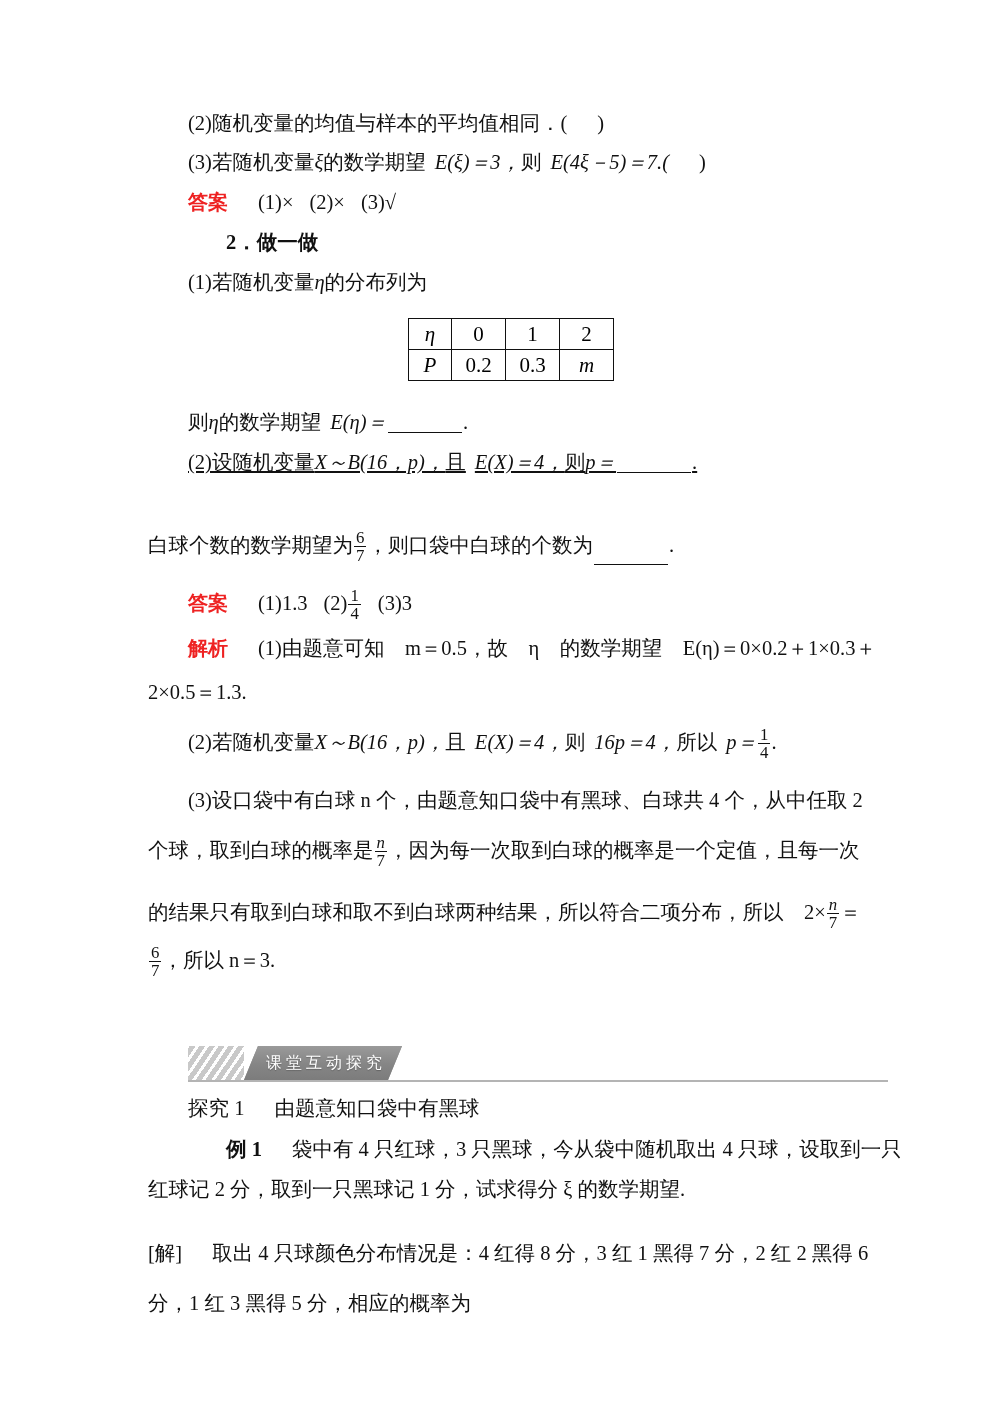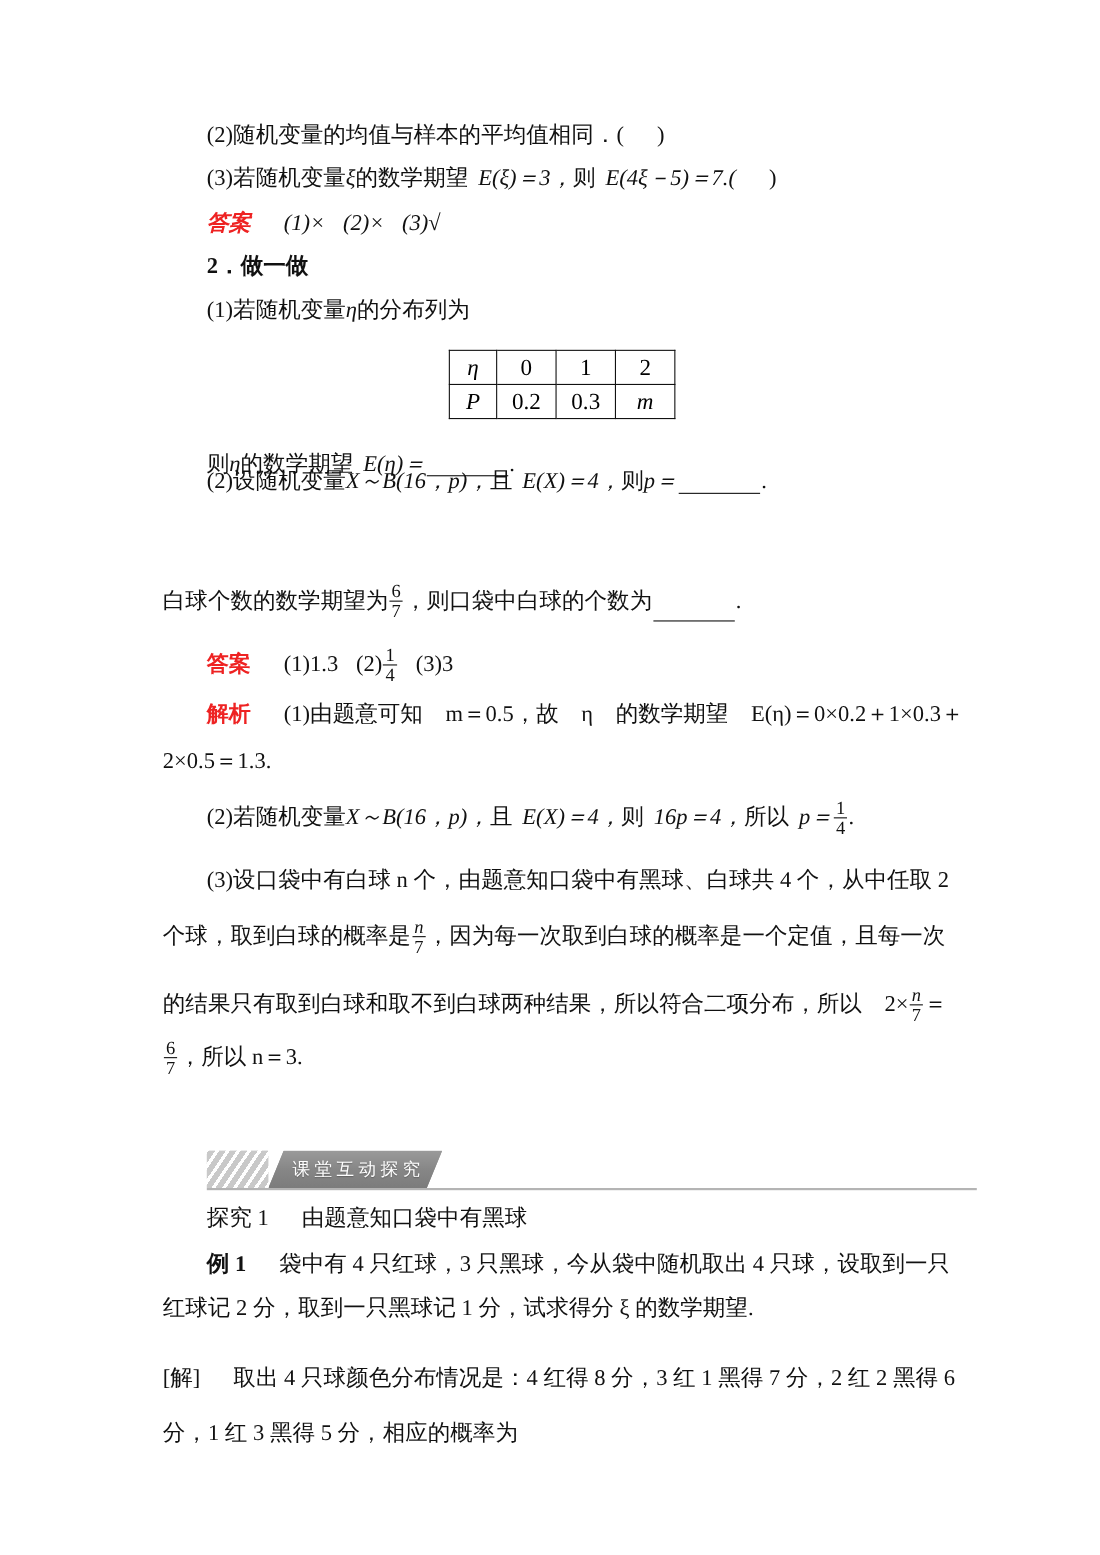--- a/index.html
+++ b/index.html
@@ -35,21 +35,21 @@
   }
   .flush {  
     left: 148px;
   }
   .red {
     color: #ee2222;
     font-weight: bold;
     font-family: "DejaVu Sans", "Liberation Sans", sans-serif;
     font-size: 20px;
   }
-  .bold { font-weight: bold; }
+  .bold { font-weight: bold; margin-left: 38px; }
   .serif-it {
     font-family: "Liberation Serif", "DejaVu Serif", serif;
     font-style: italic;
   }
 
   
   .gap { display: inline-block; width: 16px; }
   .gap-s { display: inline-block; width: 9px; }
   .gap-l { display: inline-block; width: 30px; }
 
@@ -149,21 +149,21 @@
 <div class="page">
 
   <div class="line indent" style="top:113px;">
     <span>(2)随机变量的均值与样本的平均值相同．(</span><span class="gap-l"></span><span>)</span>
   </div>
 
   <div class="line indent" style="top:152px;">
     <span>(3)若随机变量</span><span class="serif-it">ξ</span><span>的数学期望</span><span class="gap-s"></span><span class="serif-it">E(ξ)＝3，</span><span>则</span><span class="gap-s"></span><span class="serif-it">E(4ξ－5)＝7.(</span><span class="gap-l"></span><span>)</span>
   </div>
 
-  <div class="line indent" style="top:192px;font-style:italic;">
+  <div class="line indent" style="top:192px;">
     <span class="red">答案</span><span class="gap-l"></span><span>(1)×</span><span class="gap"></span><span>(2)×</span><span class="gap"></span><span>(3)√</span>
   </div>
 
   <div class="line indent bold" style="top:232px;">2．做一做</div>
 
   <div class="line indent" style="top:272px;">
     <span>(1)若随机变量</span><span class="serif-it">η</span><span>的分布列为</span>
   </div>
 
   <table class="dist-table">
@@ -180,21 +180,21 @@
       <td>0.3</td>
       <td class="serif-it">m</td>
     </tr>
   </tbody>
     </table>
 
   <div class="line indent" style="top:412px;">
     <span>则</span><span class="serif-it">η</span><span>的数学期望</span><span class="gap-s"></span><span class="serif-it">E(η)＝</span><span class="blank"></span><span>.</span>
   </div>
 
-  <div class="line indent" style="top:428px;">
+  <div class="line indent" style="top:452px;text-decoration:underline;">
     <span>(2)设随机变量</span><span class="serif-it">X～B(16，p)，</span><span>且</span><span class="gap-s"></span><span class="serif-it">E(X)＝4，</span><span>则</span><span class="serif-it">p＝</span><span class="blank"></span><span>.</span>
   </div>
 
 
   <div class="line flush" style="top:530px;">
     <span>白球个数的数学期望为</span><span class="frac"><span class="num">6</span><span class="den">7</span></span><span>，则口袋中白球的个数为</span><span class="blank"></span><span>.</span>
   </div>
 
   <div class="line indent" style="top:588px;">
     <span class="red">答案</span><span class="gap-l"></span><span>(1)1.3</span><span class="gap"></span><span>(2)</span><span class="frac"><span class="num">1</span><span class="den">4</span></span><span class="gap"></span><span>(3)3</span>

